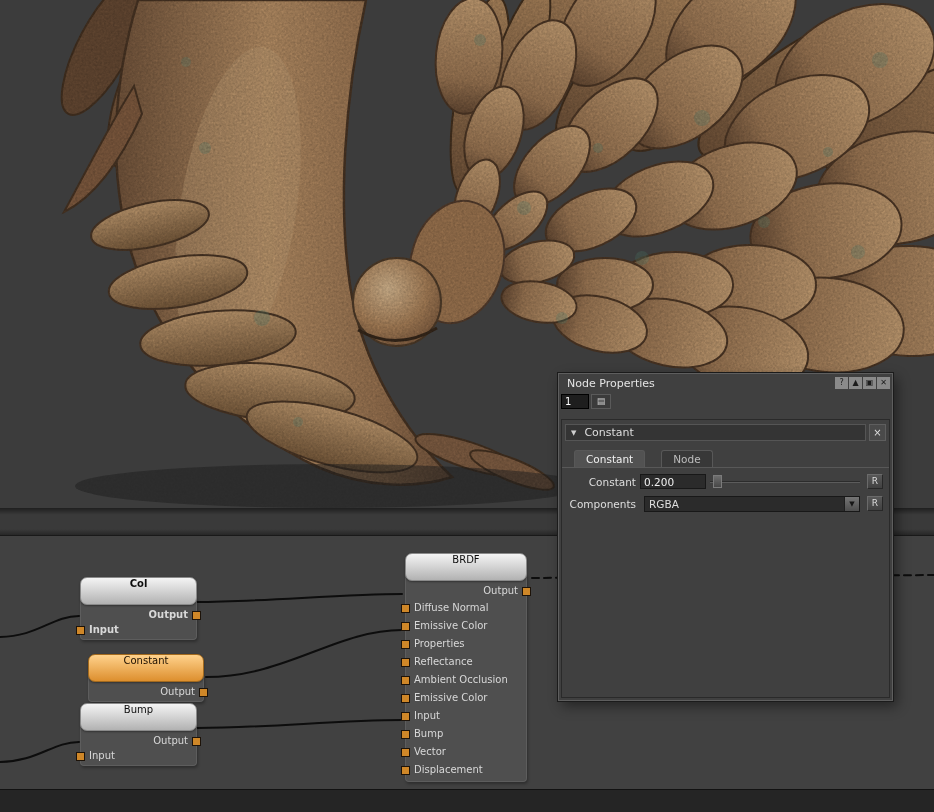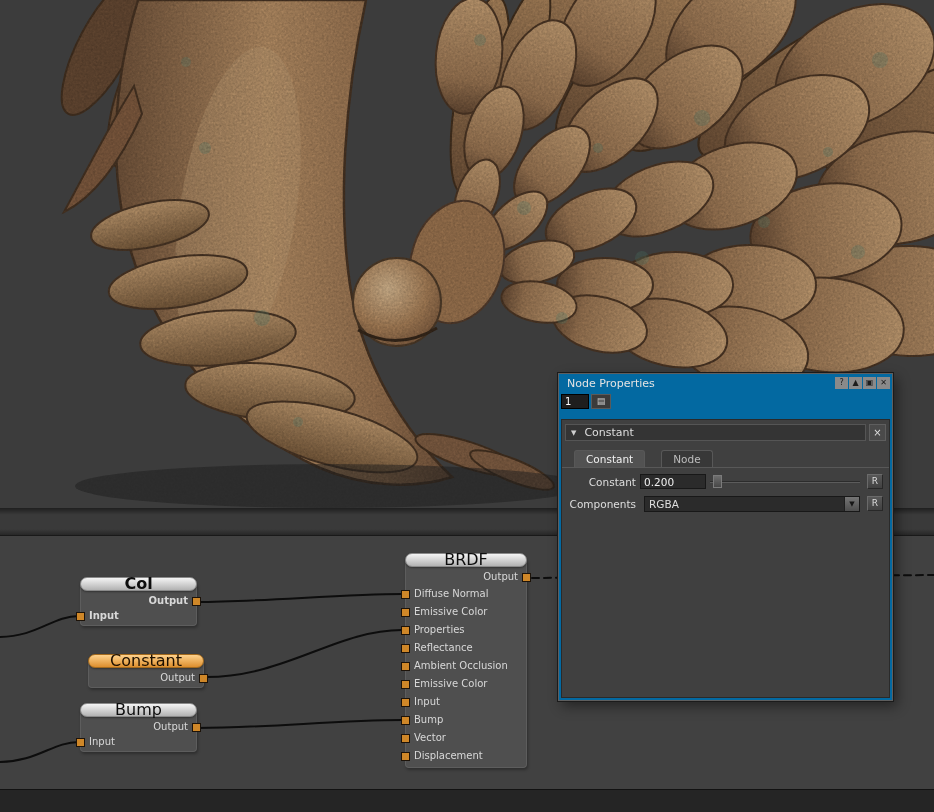--- a/index.html
+++ b/index.html
@@ -15,39 +15,39 @@
     background:linear-gradient(#1f1f1f,#3a3a3a 25%,#3a3a3a 78%,#272727);
     border-bottom:1px solid #191919; }
 
   
   #editor { position:absolute; left:0; top:536px; width:934px; height:253px; background:#414141; }
   #bottombar { position:absolute; left:0; top:789px; width:934px; height:23px; background:#252525; border-top:1px solid #121212; }
 
   #wires { position:absolute; left:0; top:0; width:934px; height:812px; z-index:3; pointer-events:none; }
 
   .node { position:absolute; z-index:4; }
-  .node-header { position:relative; z-index:2; height:14px; border-radius:7px;
+  .node-header { position:relative; z-index:2; height:28px; border-radius:7px;
     background:linear-gradient(#f4f4f4,#b2b2b2); border:1px solid #8a8a8a;
-    color:#0d0d0d; font-size:16px; line-height:12px; text-align:center;
+    color:#0d0d0d; font-size:10px; line-height:12px; text-align:center;
     box-shadow:0 1px 2px rgba(0,0,0,.35); }
   .node-header.selected { background:linear-gradient(#ffd28c,#dd8f2e); border-color:#a36a1e; color:#1d1000; }
   .node-body { position:relative; background:#4f4f4f; border:1px solid #5d5d5d; border-top:none;
     margin-top:-7px; padding:9px 0 2px 0; border-radius:0 0 4px 4px; box-shadow:1px 2px 3px rgba(0,0,0,.3); }
   .prow { position:relative; height:15px; line-height:15px; font-size:10px; color:#d8d8d8; padding:0 8px; }
   .prow.tall { height:18px; line-height:18px; }
   .prow.out { text-align:right; }
   .port { position:absolute; width:9px; height:9px; background:#cf8728; border:1px solid #1d1309; }
   .prow .port { top:4px; }
   .prow.tall .port { top:5px; }
   .port.pr { right:-5px; }
   .port.pl { left:-5px; }
 
   
   #panel { position:absolute; left:558px; top:373px; width:335px; height:328px;
-    background:#0369a1; border:1px solid #5e5e5e; outline:1px solid #1b1b1b;
+    background:#404040; border:1px solid #5e5e5e; outline:1px solid #1b1b1b;
     box-shadow:4px 5px 12px rgba(0,0,0,.45); z-index:10; color:#ddd; }
   .p-titlebar { height:17px; display:flex; align-items:center; padding:1px 2px 0 8px; }
   .p-title { flex:1; font-size:11px; color:#e3e3e3; }
   .tb-icon { width:13px; height:12px; background:#8a8a8a; color:#1c1c1c; font-size:8px;
     line-height:12px; text-align:center; margin-left:1px; }
   .p-row2 { display:flex; align-items:center; padding:3px 0 0 2px; }
   .idx-input { width:28px; height:15px; background:#1e1e1e; border:1px solid #000;
     color:#fff; font-size:10px; padding:0 0 0 3px; font-family:"DejaVu Sans",sans-serif; }
   .idx-btn { width:20px; height:15px; margin-left:2px; background:#3b3b3b; border:1px solid #5a5a5a;
     color:#cfcfcf; font-size:9px; text-align:center; line-height:13px; }

